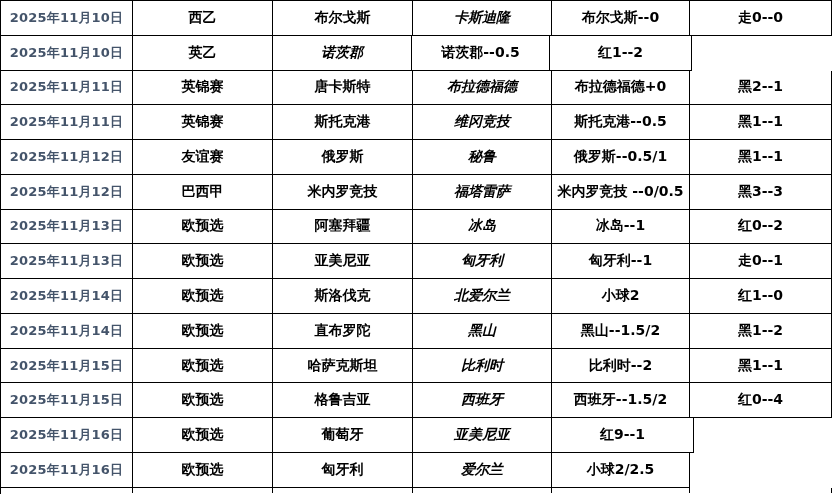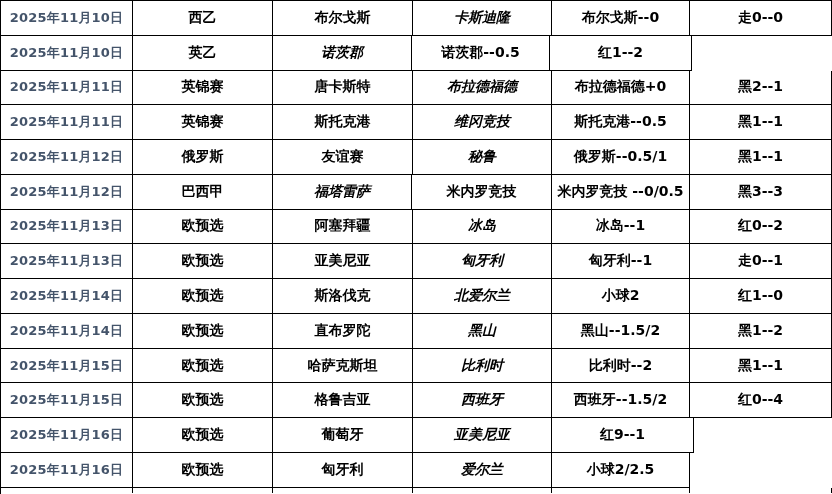--- a/index.html
+++ b/index.html
@@ -80,31 +80,31 @@
     <div class="row">
     <div class="cell c0">2025年11月11日</div>
     <div class="cell c1">英锦赛</div>
     <div class="cell c2">斯托克港</div>
     <div class="cell c3">维冈竞技</div>
     <div class="cell c4">斯托克港--0.5</div>
     <div class="cell c5">黑1--1</div>
   </div>
     <div class="row">
     <div class="cell c0">2025年11月12日</div>
+    <div class="cell c1">友谊赛</div>
     <div class="cell c2">俄罗斯</div>
-    <div class="cell c1">友谊赛</div>
     <div class="cell c3">秘鲁</div>
     <div class="cell c4">俄罗斯--0.5/1</div>
     <div class="cell c5">黑1--1</div>
   </div>
     <div class="row">
     <div class="cell c0">2025年11月12日</div>
     <div class="cell c1">巴西甲</div>
+    <div class="cell c2">米内罗竞技</div>
     <div class="cell c3">福塔雷萨</div>
-    <div class="cell c2">米内罗竞技</div>
     <div class="cell c4">米内罗竞技 --0/0.5</div>
     <div class="cell c5">黑3--3</div>
   </div>
     <div class="row">
     <div class="cell c0">2025年11月13日</div>
     <div class="cell c1">欧预选</div>
     <div class="cell c2">阿塞拜疆</div>
     <div class="cell c3">冰岛</div>
     <div class="cell c4">冰岛--1</div>
     <div class="cell c5">红0--2</div>

